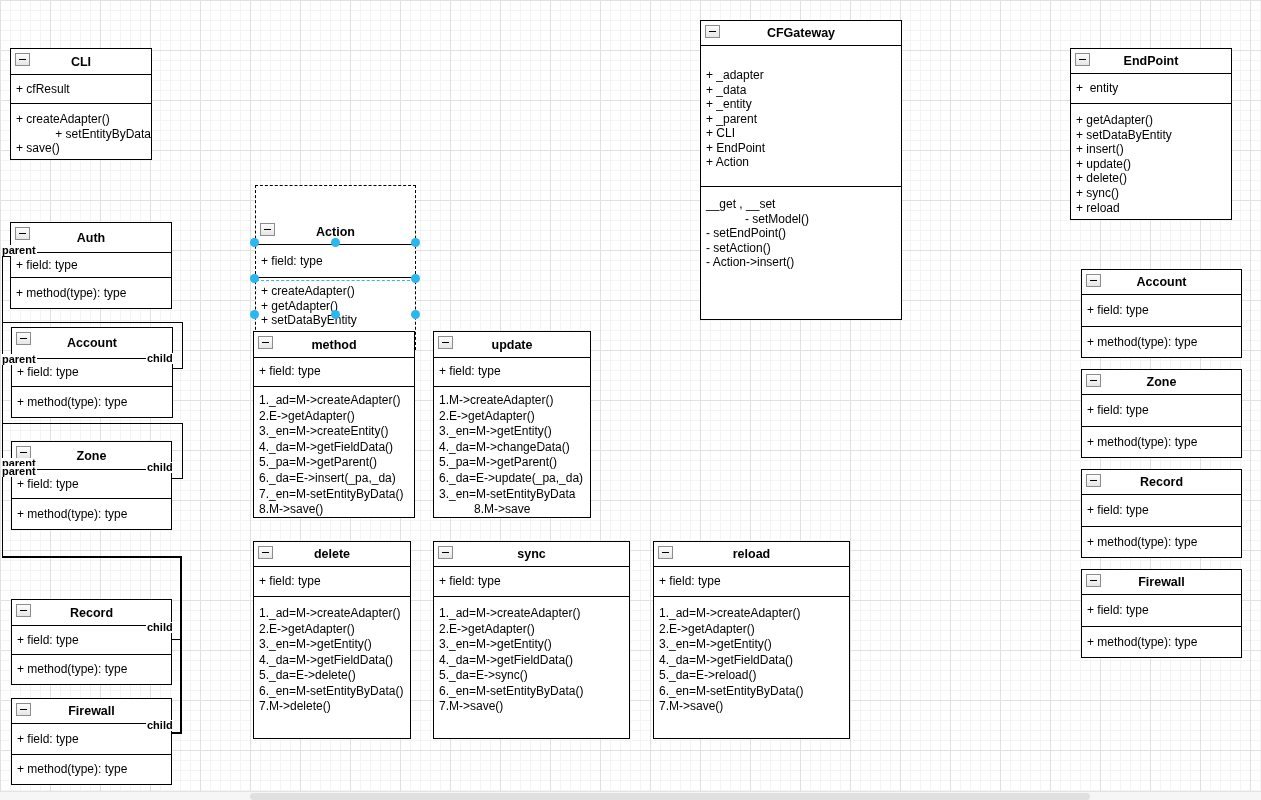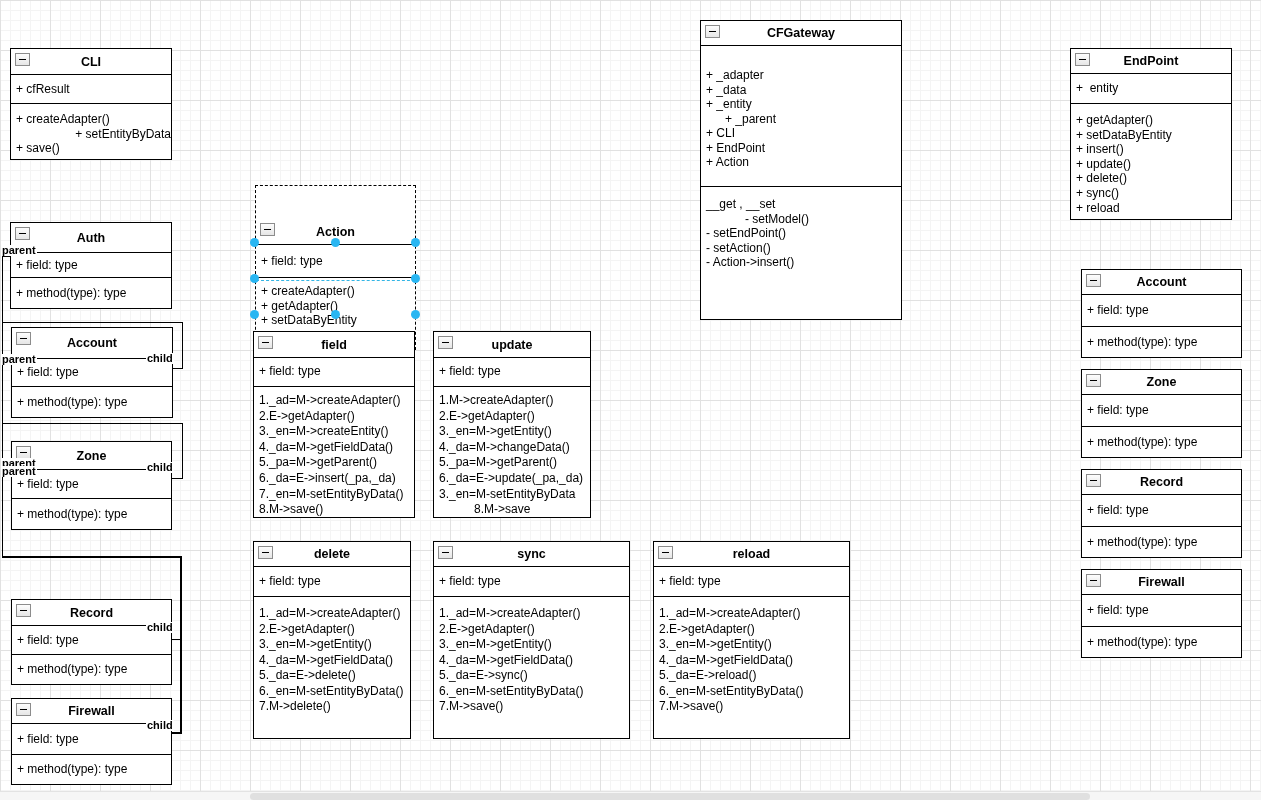--- a/index.html
+++ b/index.html
@@ -36,21 +36,21 @@
     background:#f6f6f6;border-top:1px solid #e3e3e3;box-sizing:border-box;z-index:20;}
   #hscroll-thumb{position:absolute;top:1px;height:7px;background:#e0e0e0;border-radius:4px;}
 </style>
 </head>
 <body>
 
 <div id="canvas">
   <div id="hscroll-track">
     <div id="hscroll-thumb" style="left: 250px; width: 840px;"></div>
   </div>
-<div class="uml" style="left: 10px; top: 48px; width: 162px;">
+<div class="uml" style="left: 10px; top: 48px; width: 142px;">
     <div class="titlebar" style="height: 26px;">
       <span class="collapse"></span>
       <span class="tname">CLI</span>
     </div>
     <div class="sect fields single" style="height: 28px; line-height: 14.5px;">
         <div class="line" style="line-height: 14.5px;">+ cfResult</div>
       </div>
     <div class="sect methods" style="height: 56px; padding-top: 8px; line-height: 14.5px;">
         <div class="line" style="line-height: 14.5px;">+ createAdapter()</div>
         <div class="line" style="line-height: 14.5px; text-align: right;">+ setEntityByData</div>
@@ -136,21 +136,21 @@
     <div class="handle" style="left: 330.5px; top: 238px;"></div>
     <div class="handle" style="left: 411px; top: 238px;"></div>
     <div class="handle" style="left: 250px; top: 274px;"></div>
     <div class="handle" style="left: 411px; top: 274px;"></div>
     <div class="handle" style="left: 250px; top: 310px;"></div>
     <div class="handle" style="left: 330.5px; top: 310px;"></div>
     <div class="handle" style="left: 411px; top: 310px;"></div>
     <div class="uml" style="left: 253px; top: 331px; width: 162px;">
     <div class="titlebar" style="height: 26px;">
       <span class="collapse"></span>
-      <span class="tname">field</span>
+      <span class="tname">method</span>
     </div>
     <div class="sect fields single" style="height: 28px; line-height: 15.6px;">
         <div class="line" style="line-height: 15.6px;">+ field: type</div>
       </div>
     <div class="sect methods" style="height: 131px; padding-top: 6px; line-height: 15.6px;">
         <div class="line" style="line-height: 15.6px;">1._ad=M-&gt;createAdapter()</div>
         <div class="line" style="line-height: 15.6px;">2.E-&gt;getAdapter()</div>
         <div class="line" style="line-height: 15.6px;">3._en=M-&gt;createEntity()</div>
         <div class="line" style="line-height: 15.6px;">4._da=M-&gt;getFieldData()</div>
         <div class="line" style="line-height: 15.6px;">5._pa=M-&gt;getParent()</div>
@@ -180,21 +180,21 @@
   </div>
     <div class="uml" style="left: 700px; top: 20px; width: 202px;">
     <div class="titlebar" style="height: 25px;">
       <span class="collapse"></span>
       <span class="tname">CFGateway</span>
     </div>
     <div class="sect fields" style="height: 140px; padding-top: 22px; line-height: 14.5px;">
         <div class="line" style="line-height: 14.5px;">+ _adapter</div>
         <div class="line" style="line-height: 14.5px;">+ _data</div>
         <div class="line" style="line-height: 14.5px;">+ _entity</div>
-        <div class="line" style="line-height: 14.5px; margin-left: 19px;">+ _parent</div>
+        <div class="line" style="line-height: 14.5px;">+ _parent</div>
         <div class="line" style="line-height: 14.5px;">+ CLI</div>
         <div class="line" style="line-height: 14.5px;">+ EndPoint</div>
         <div class="line" style="line-height: 14.5px;">+ Action</div>
       </div>
     <div class="sect methods" style="height: 133px; padding-top: 10px; line-height: 14.5px;">
         <div class="line" style="line-height: 14.5px;">__get , __set</div>
         <div class="line" style="line-height: 14.5px; margin-left: 39px;">- setModel()</div>
         <div class="line" style="line-height: 14.5px;">- setEndPoint()</div>
         <div class="line" style="line-height: 14.5px;">- setAction()</div>
         <div class="line" style="line-height: 14.5px;">- Action-&gt;insert()</div>

